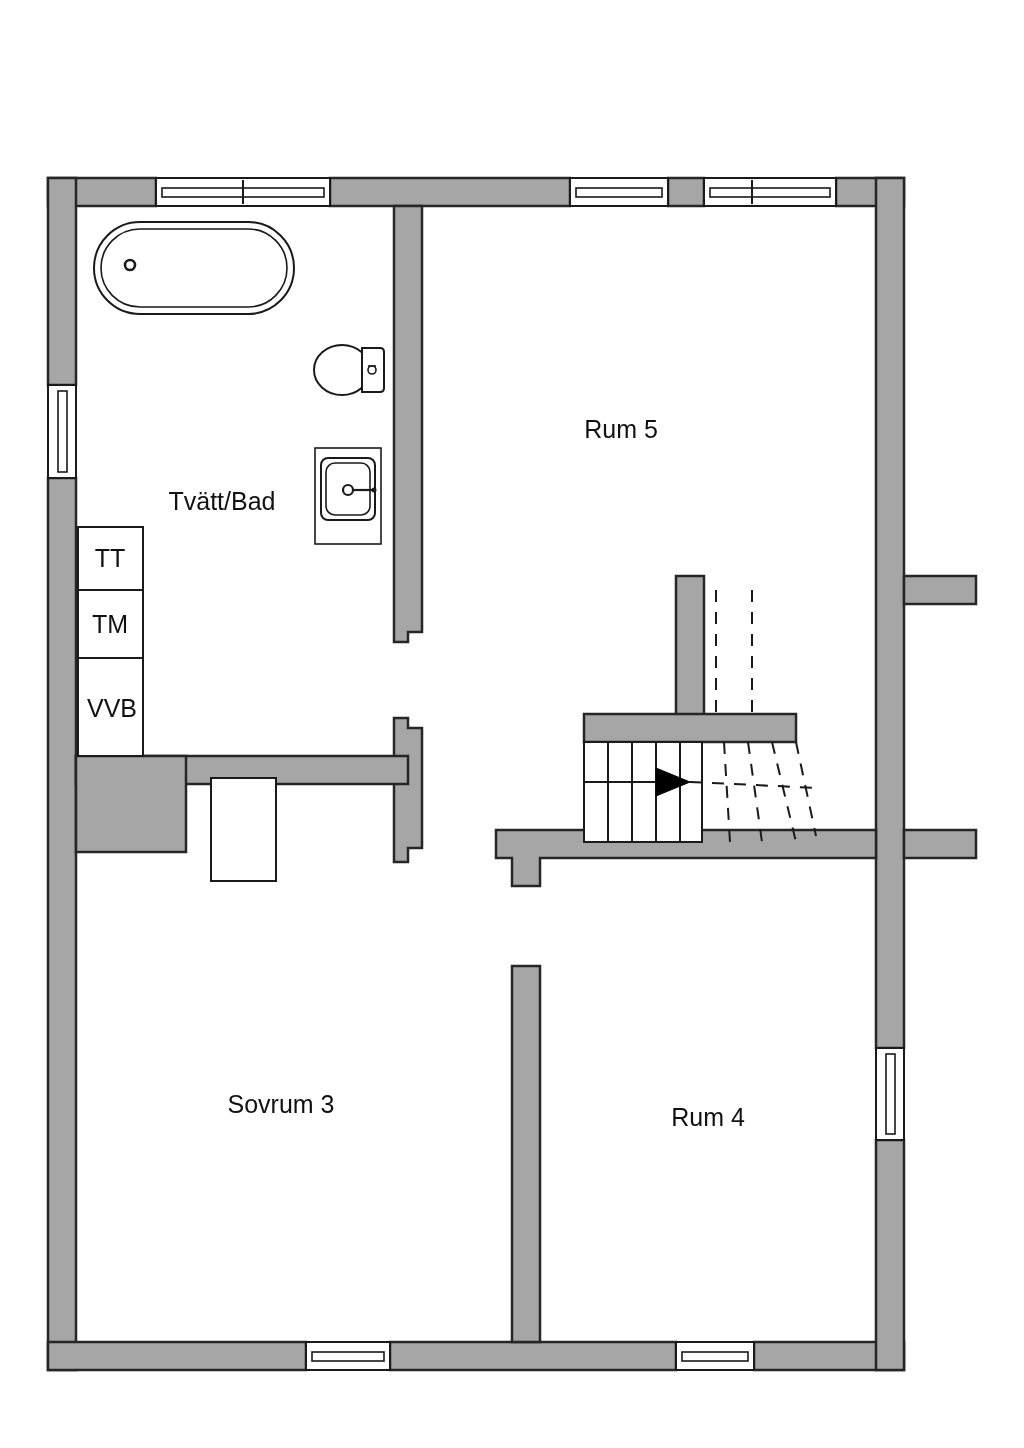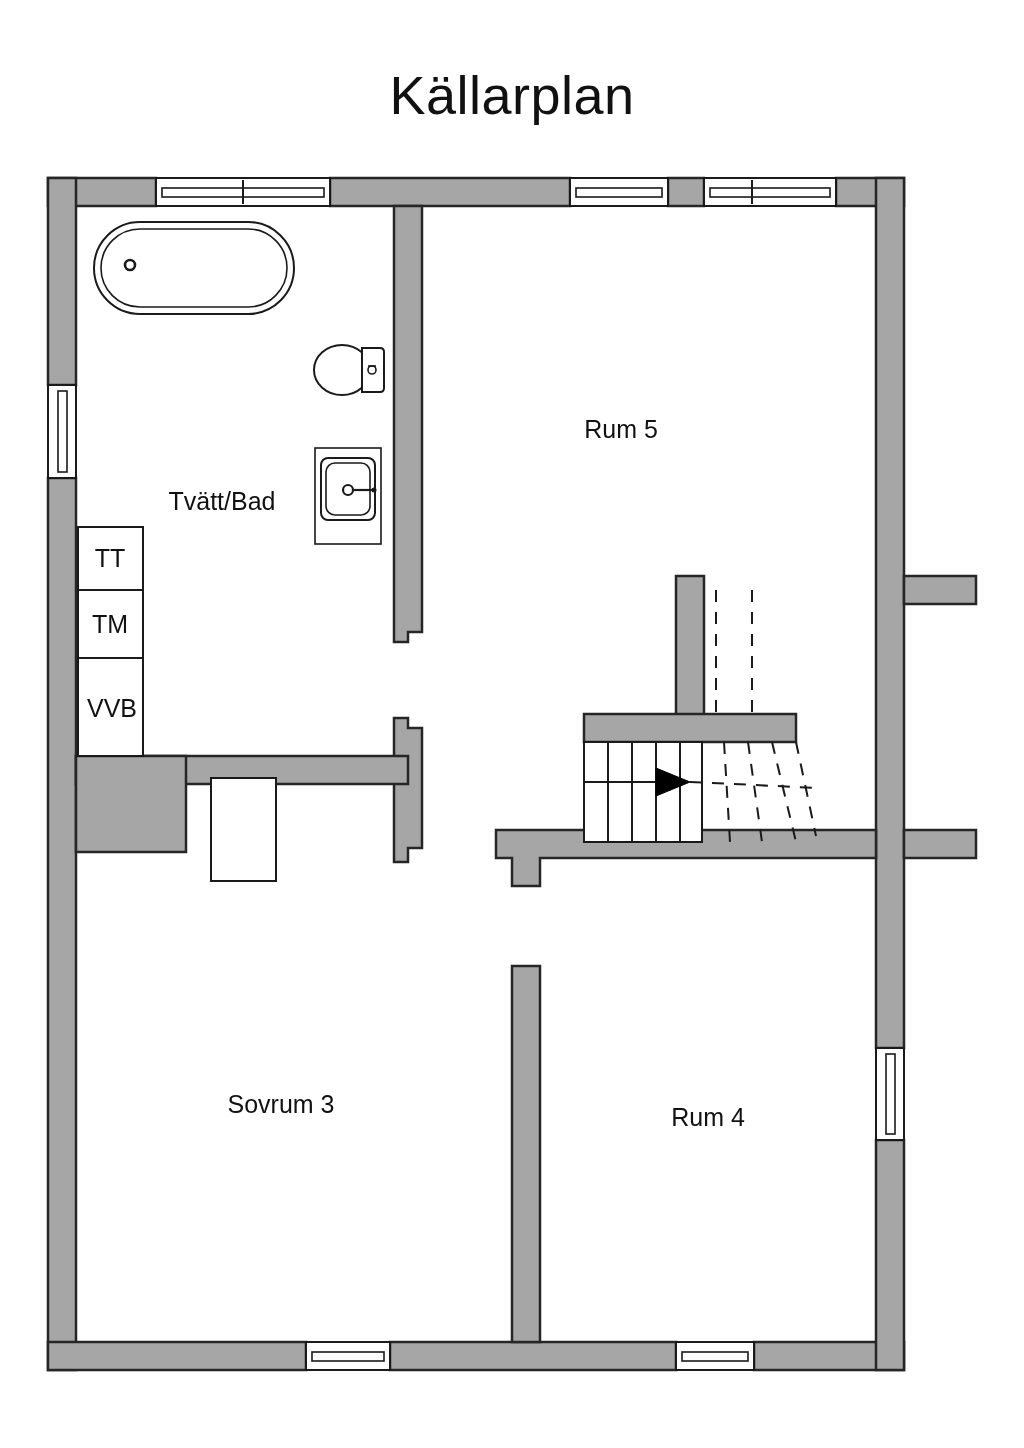--- a/index.html
+++ b/index.html
@@ -59,21 +59,20 @@
     fill: #111111;
     text-anchor: middle;
     dominant-baseline: middle;
   }
 </style>
 </head>
 <body>
 
 <div id="floorplan-page">
 
-  <div id="plan-title">Källarplan</div>
 
   <div id="plan-canvas-wrap">
     <svg class="plan-svg" viewBox="0 0 1024 1448" xmlns="http://www.w3.org/2000/svg">
 
       <g id="walls" fill="#a6a6a6" stroke="#262626" stroke-width="2.5" stroke-linejoin="miter">
 
         <rect x="48" y="178" width="108" height="28"></rect>
 
         <rect x="330" y="178" width="240" height="28"></rect>
         <rect x="668" y="178" width="36" height="28"></rect>

